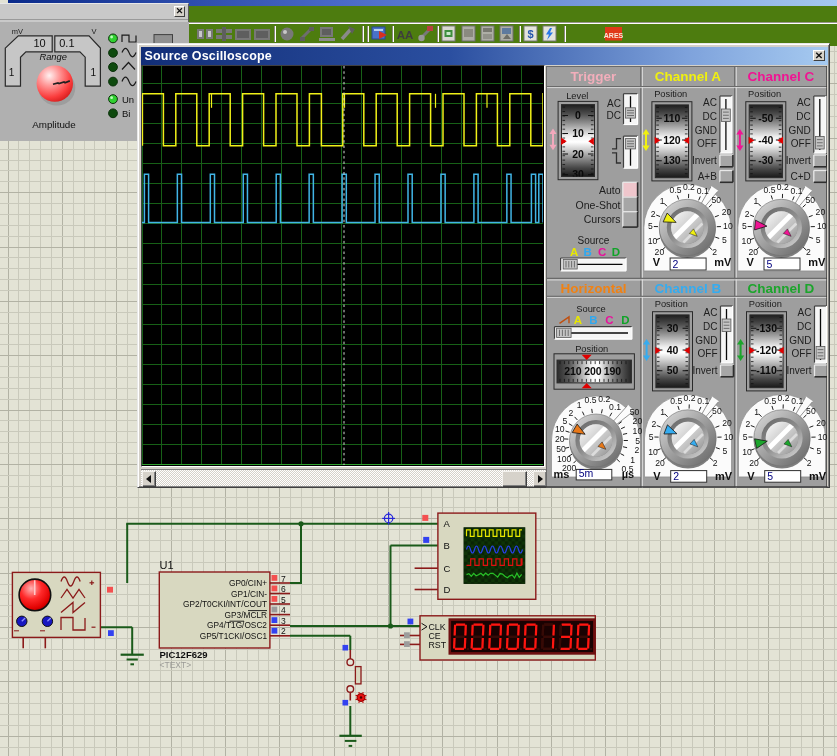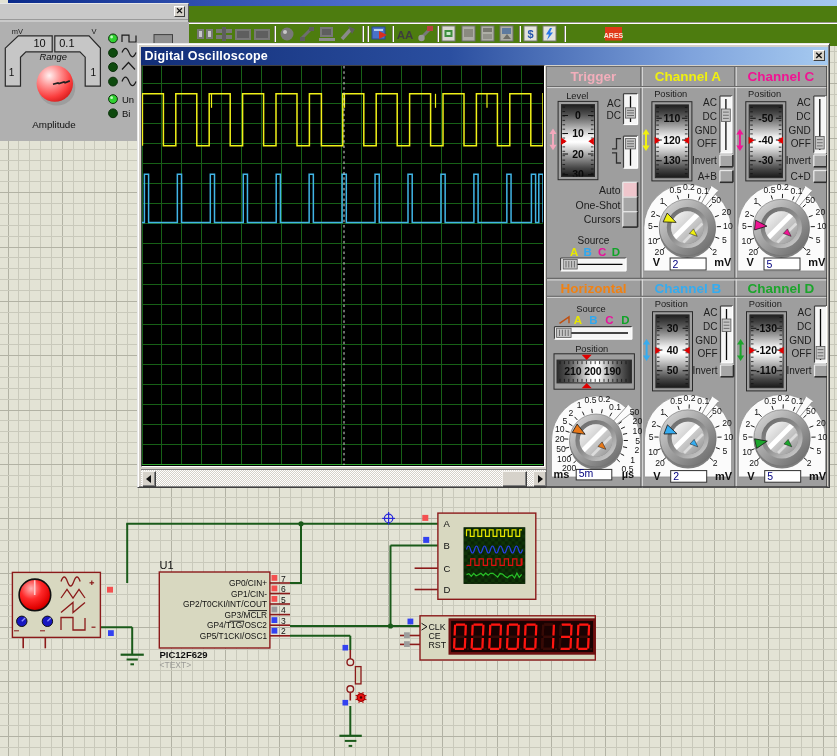--- a/index.html
+++ b/index.html
@@ -610,21 +610,21 @@
         <path d="M 122,30.6 q 3.5,-8.4 7,0 t 7,0" fill="none" stroke="#1A1A1A" stroke-width="1.2"></path>
         <polyline points="122.00,47.50 128.50,40.50 135.00,47.50" fill="none" stroke="#1A1A1A" stroke-width="1.2"></polyline>
         <path d="M 122,59.4 q 3.5,-8.4 7,0 t 7,0" fill="none" stroke="#1A1A1A" stroke-width="1.2"></path>
         <text x="122.0" y="80.5" font-family="Liberation Sans, sans-serif" font-size="9.5" fill="#101010" text-anchor="start" font-weight="normal" style="">Un</text>
         <text x="122.0" y="94.8" font-family="Liberation Sans, sans-serif" font-size="9.5" fill="#101010" text-anchor="start" font-weight="normal" style="">Bi</text>
         <rect x="154.0" y="12.6" width="18.5" height="10.2" fill="#909090" stroke="#404040" stroke-width="1"></rect>
       </svg>
   </div>
   <div id="scope">
     <div id="stitle">
-        <span>Digital Oscilloscope</span>
+        <span>Source Oscilloscope</span>
         <div id="sx">✕</div>
       </div>
     <div id="disp">
         <svg width="401" height="399" viewBox="0 0 401 399" xmlns="http://www.w3.org/2000/svg" style="position:absolute;left:0;top:0">
           <rect x="0.0" y="0.0" width="401.0" height="399.0" fill="#000000" stroke="none" stroke-width="1"></rect>
           <g shape-rendering="crispEdges">
             <line x1="0.50" y1="0.00" x2="0.50" y2="399.00" stroke="#176017" stroke-width="1"></line>
             <line x1="19.00" y1="0.00" x2="19.00" y2="399.00" stroke="#176017" stroke-width="1"></line>
             <line x1="39.05" y1="0.00" x2="39.05" y2="399.00" stroke="#176017" stroke-width="1"></line>
             <line x1="59.10" y1="0.00" x2="59.10" y2="399.00" stroke="#176017" stroke-width="1"></line>

